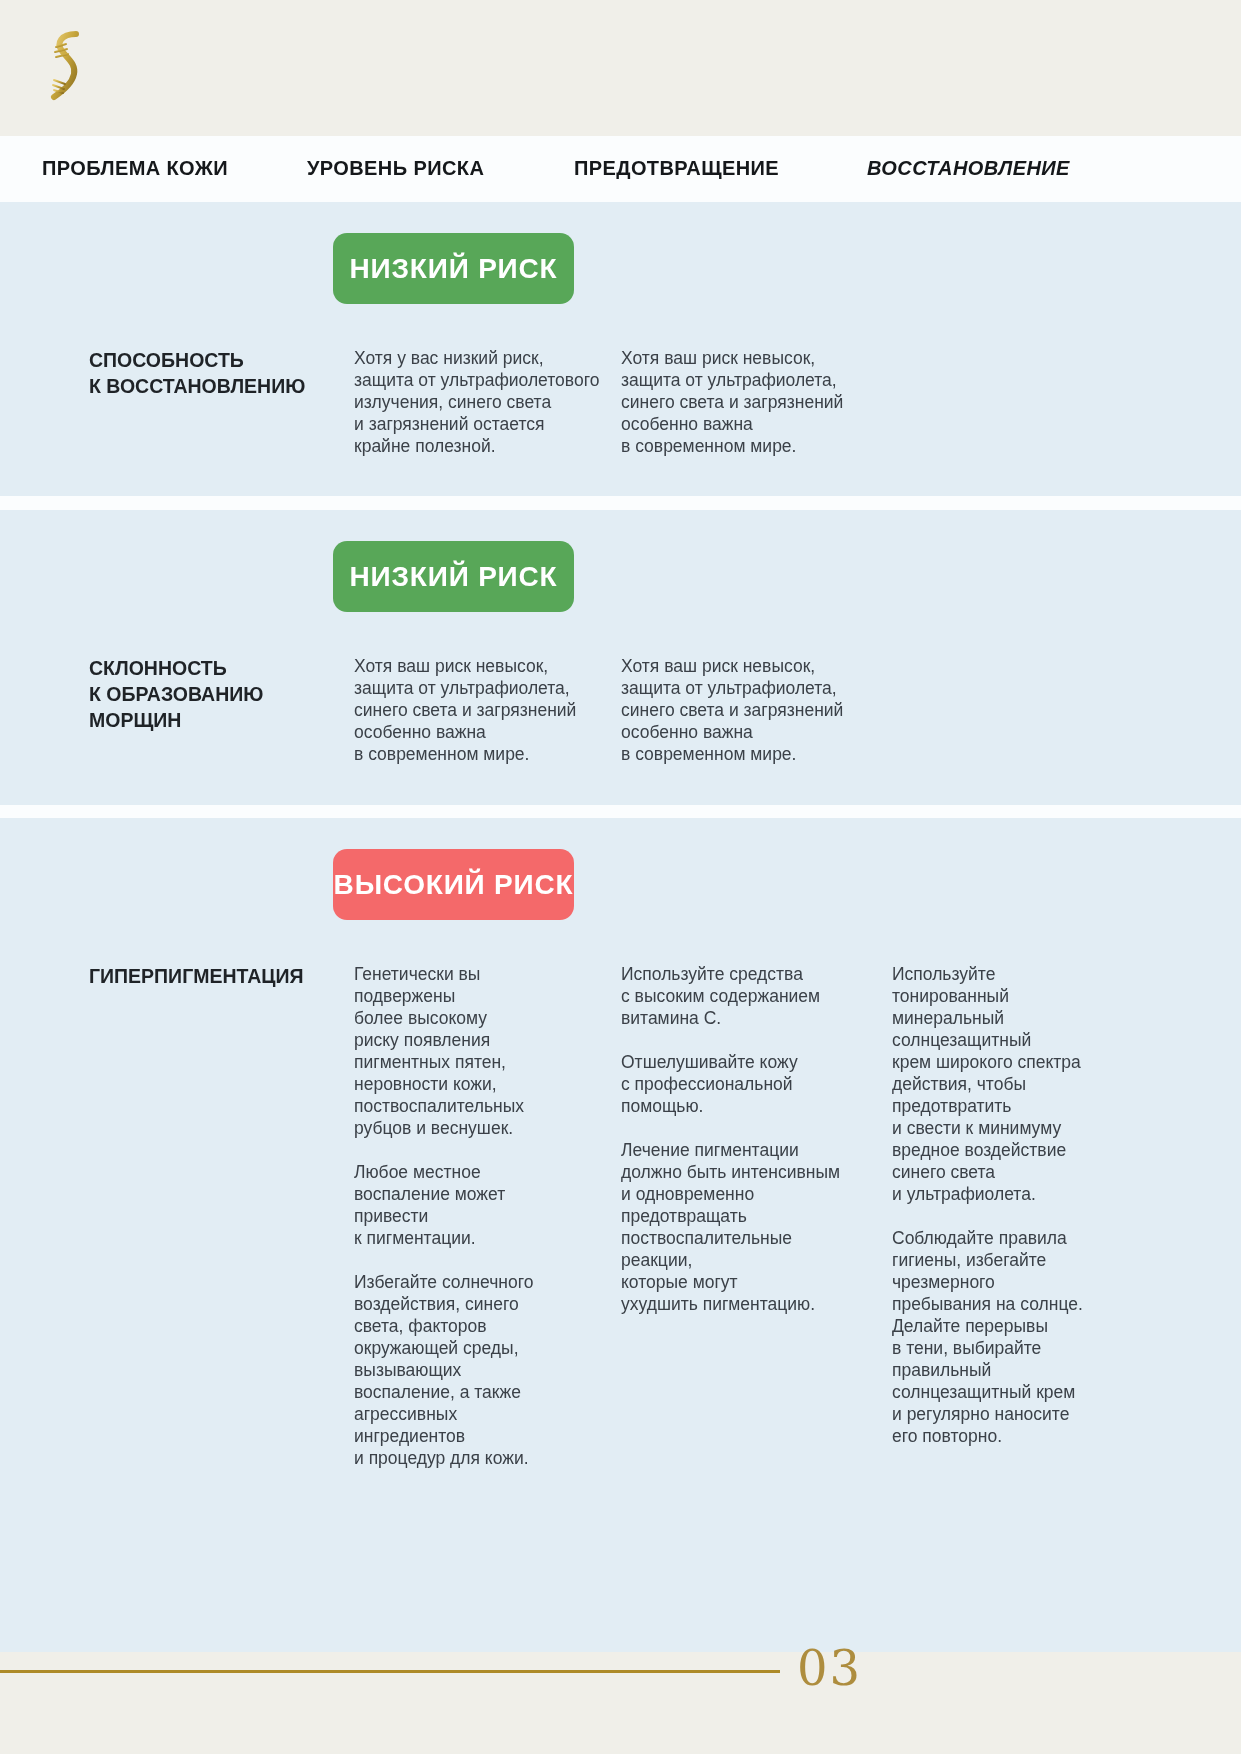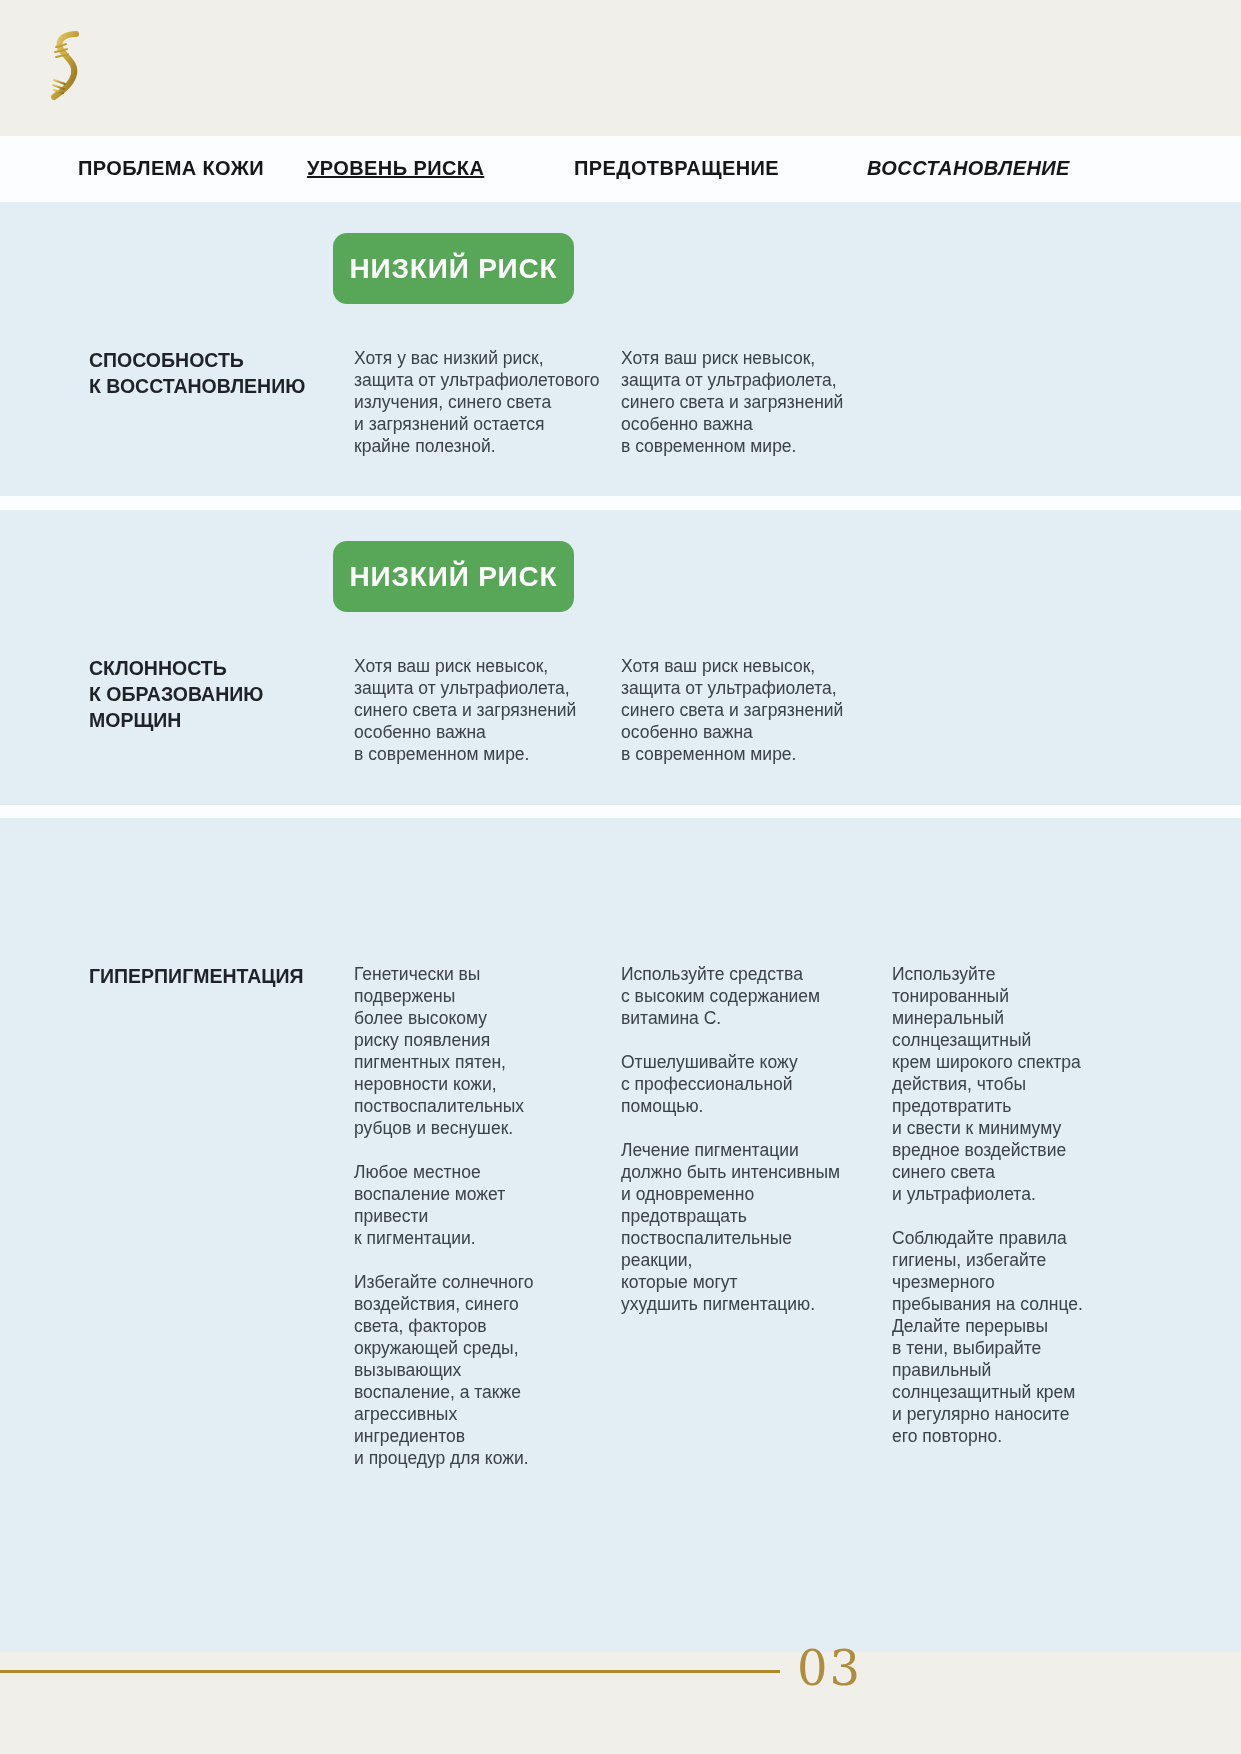--- a/index.html
+++ b/index.html
@@ -19,22 +19,22 @@
     background:#fbfdfe;
   }
   .header-band {
     position:absolute; left:0; top:136px; width:1241px; height:66px;
   }
   .header-cell {
     position:absolute; top:21px;
     font-size:20px; font-weight:bold; color:#15181b; letter-spacing:0.4px;
     white-space:nowrap;
   }
-  .hc-0 { left:42px;margin-left:36px; }
-  .hc-1 { left:307px;text-decoration:underline; }
+  .hc-0 { left:42px; }
+  .hc-1 { left:307px; }
   .hc-2 { left:574px; }
   .hc-3 { left:867px;font-style:italic; }
 
   .panel {
     position:absolute; left:0; width:1241px;
     background:#e2edf4;
   }
   .panel-0 { top:202px; height:294px; }
   .panel-1 { top:510px; height:295px; }
   .panel-2 { top:818px; height:834px; }
@@ -136,20 +136,21 @@
 в современном мире.</div>
   <div class="cell cell-text c-prevention">Хотя ваш риск невысок,
 защита от ультрафиолета,
 синего света и загрязнений
 особенно важна
 в современном мире.</div>
   <div class="cell cell-text c-recovery"></div>
 </section>
 
 <section class="panel panel-2">
+  <div class="badge" data-level="high">ВЫСОКИЙ РИСК</div>
   <div class="cell problem">ГИПЕРПИГМЕНТАЦИЯ</div>
   <div class="cell cell-text c-risk">Генетически вы
 подвержены
 более высокому
 риску появления
 пигментных пятен,
 неровности кожи,
 поствоспалительных
 рубцов и веснушек.
 

